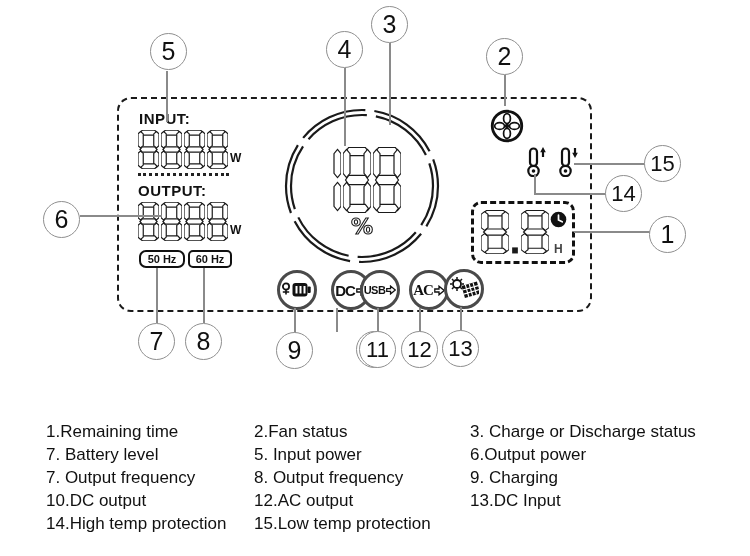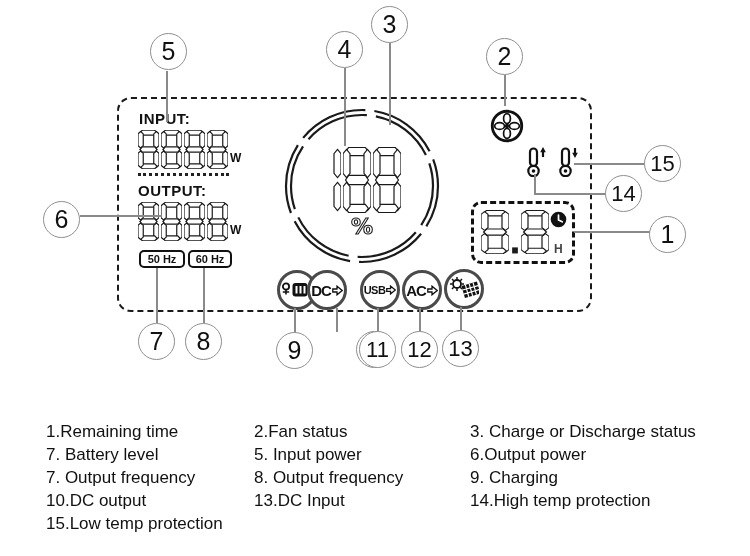--- a/index.html
+++ b/index.html
@@ -199,21 +199,21 @@
             <polygon points="19.25,21.5 22,24 22,36 19.25,38.5 16.5,36 16.5,24"></polygon>
             <polygon points="4.5,34.75 17.5,34.75 20,37.25 17.5,39.75 4.5,39.75 2,37.25"></polygon>
             <polygon points="2.75,21.5 5.5,24 5.5,36 2.75,38.5 0,36 0,24"></polygon>
             <polygon points="2.75,1.5 5.5,4 5.5,16 2.75,18.5 0,16 0,4"></polygon>
             <polygon points="4.5,17.25 17.5,17.25 20,20 17.5,22.75 4.5,22.75 2,20"></polygon>
           </g>
         </svg>
       </div>
     <div class="abs unit" style="left:111px;top:124px;">W</div>
 
-    <div class="abs freq" style="left:20px;top:151px;width:46px;">50 Hz</div>
+    <div class="abs freq" style="left:20px;top:151px;width:46px;border-radius:7px;">50 Hz</div>
     <div class="abs freq" style="left:69px;top:151px;width:44px;">60 Hz</div>
 
     <svg class="abs" style="left:158px;top:2px;" width="170" height="170" viewBox="0 0 170 170">
       <circle cx="85" cy="85" r="76" fill="none" stroke="#1a1a1a" stroke-width="2.2" stroke-dasharray="70.6 9" stroke-dashoffset="28"></circle>
       <circle cx="85" cy="85" r="71" fill="none" stroke="#1a1a1a" stroke-width="2.2" stroke-dasharray="65.4 9" stroke-dashoffset="24"></circle>
     </svg>
     <div class="abs sevenseg" style="left:194px;top:48px;">
         <svg width="28" height="66" viewBox="0 0 22 40" preserveAspectRatio="none" style="margin-right:2px">
           <g fill="#fff" stroke="#1a1a1a" stroke-width="1.2" stroke-linejoin="miter">
             <polygon points="19.25,1.5 22,4 22,16 19.25,18.5 16.5,16 16.5,4"></polygon>
@@ -311,35 +311,35 @@
         <circle cx="5" cy="6.5" r="3.1" fill="none" stroke="#111" stroke-width="1.8"></circle>
         <path d="M5,9.8 L5,14.5 M1.8,12 L8.2,12" stroke="#111" stroke-width="1.6"></path>
         <rect x="11.5" y="3" width="15" height="13.5" rx="3" fill="#111"></rect>
         <rect x="14.5" y="6" width="2" height="7.5" fill="#fff"></rect>
         <rect x="18.5" y="6" width="2" height="7.5" fill="#fff"></rect>
         <rect x="22.5" y="6" width="2" height="7.5" fill="#fff"></rect>
         <rect x="26.5" y="6.6" width="3.2" height="6.4" rx="1" fill="#111"></rect>
       </svg>
     </div>
 
-    <div class="abs icircle" style="left:188px;top:171px;">
+    <div class="abs icircle" style="left:212px;top:171px;">
       <span class="ictext" style="font-size:15px;">DC</span>
       <svg width="11" height="11" viewBox="0 0 11 11">
         <polygon points="0.8,4 5,4 5,1.2 10.2,5.5 5,9.8 5,7 0.8,7" fill="#fff" stroke="#111" stroke-width="1.3"></polygon>
       </svg>
     </div>
 
     <div class="abs icircle" style="left:241px;top:171px;">
       <span class="ictext" style="font-size:11px;letter-spacing:-0.5px;">USB</span>
       <svg width="10" height="10" viewBox="0 0 11 11">
         <polygon points="0.8,4 5,4 5,1.2 10.2,5.5 5,9.8 5,7 0.8,7" fill="#fff" stroke="#111" stroke-width="1.3"></polygon>
       </svg>
     </div>
 
-    <div class="abs icircle" style="left:283px;top:171px;">
+    <div class="abs icircle" style="left:290px;top:171px;font-family:Liberation Serif, serif;">
       <span class="ictext" style="font-size:15px;">AC</span>
       <svg width="11" height="11" viewBox="0 0 11 11">
         <polygon points="0.8,4 5,4 5,1.2 10.2,5.5 5,9.8 5,7 0.8,7" fill="#fff" stroke="#111" stroke-width="1.3"></polygon>
       </svg>
     </div>
 
     <div class="abs icircle" style="left:325px;top:170px;">
       <svg width="30" height="27" viewBox="0 0 30 27">
         <circle cx="8" cy="8" r="4" fill="none" stroke="#111" stroke-width="1.8"></circle>
         <path d="M8,1 L8,3.2 M8,12.8 L8,15 M1,8 L3.2,8 M12.8,8 L15,8 M3,3 L4.7,4.7 M11.3,11.3 L13,13 M13,3 L11.3,4.7 M4.7,11.3 L3,13" stroke="#111" stroke-width="1.5"></path>
@@ -356,18 +356,19 @@
     <div>1.Remaining time</div>
     <div>2.Fan status</div>
     <div>3. Charge or Discharge status</div>
     <div>7. Battery level</div>
     <div>5. Input power</div>
     <div>6.Output power</div>
     <div>7. Output frequency</div>
     <div>8. Output frequency</div>
     <div>9. Charging</div>
     <div>10.DC output</div>
+    <div>12.AC output</div>
     <div>13.DC Input</div>
     <div>14.High temp protection</div>
     <div>15.Low temp protection</div>
   </div>
 
 </div>
 
 </body></html>

